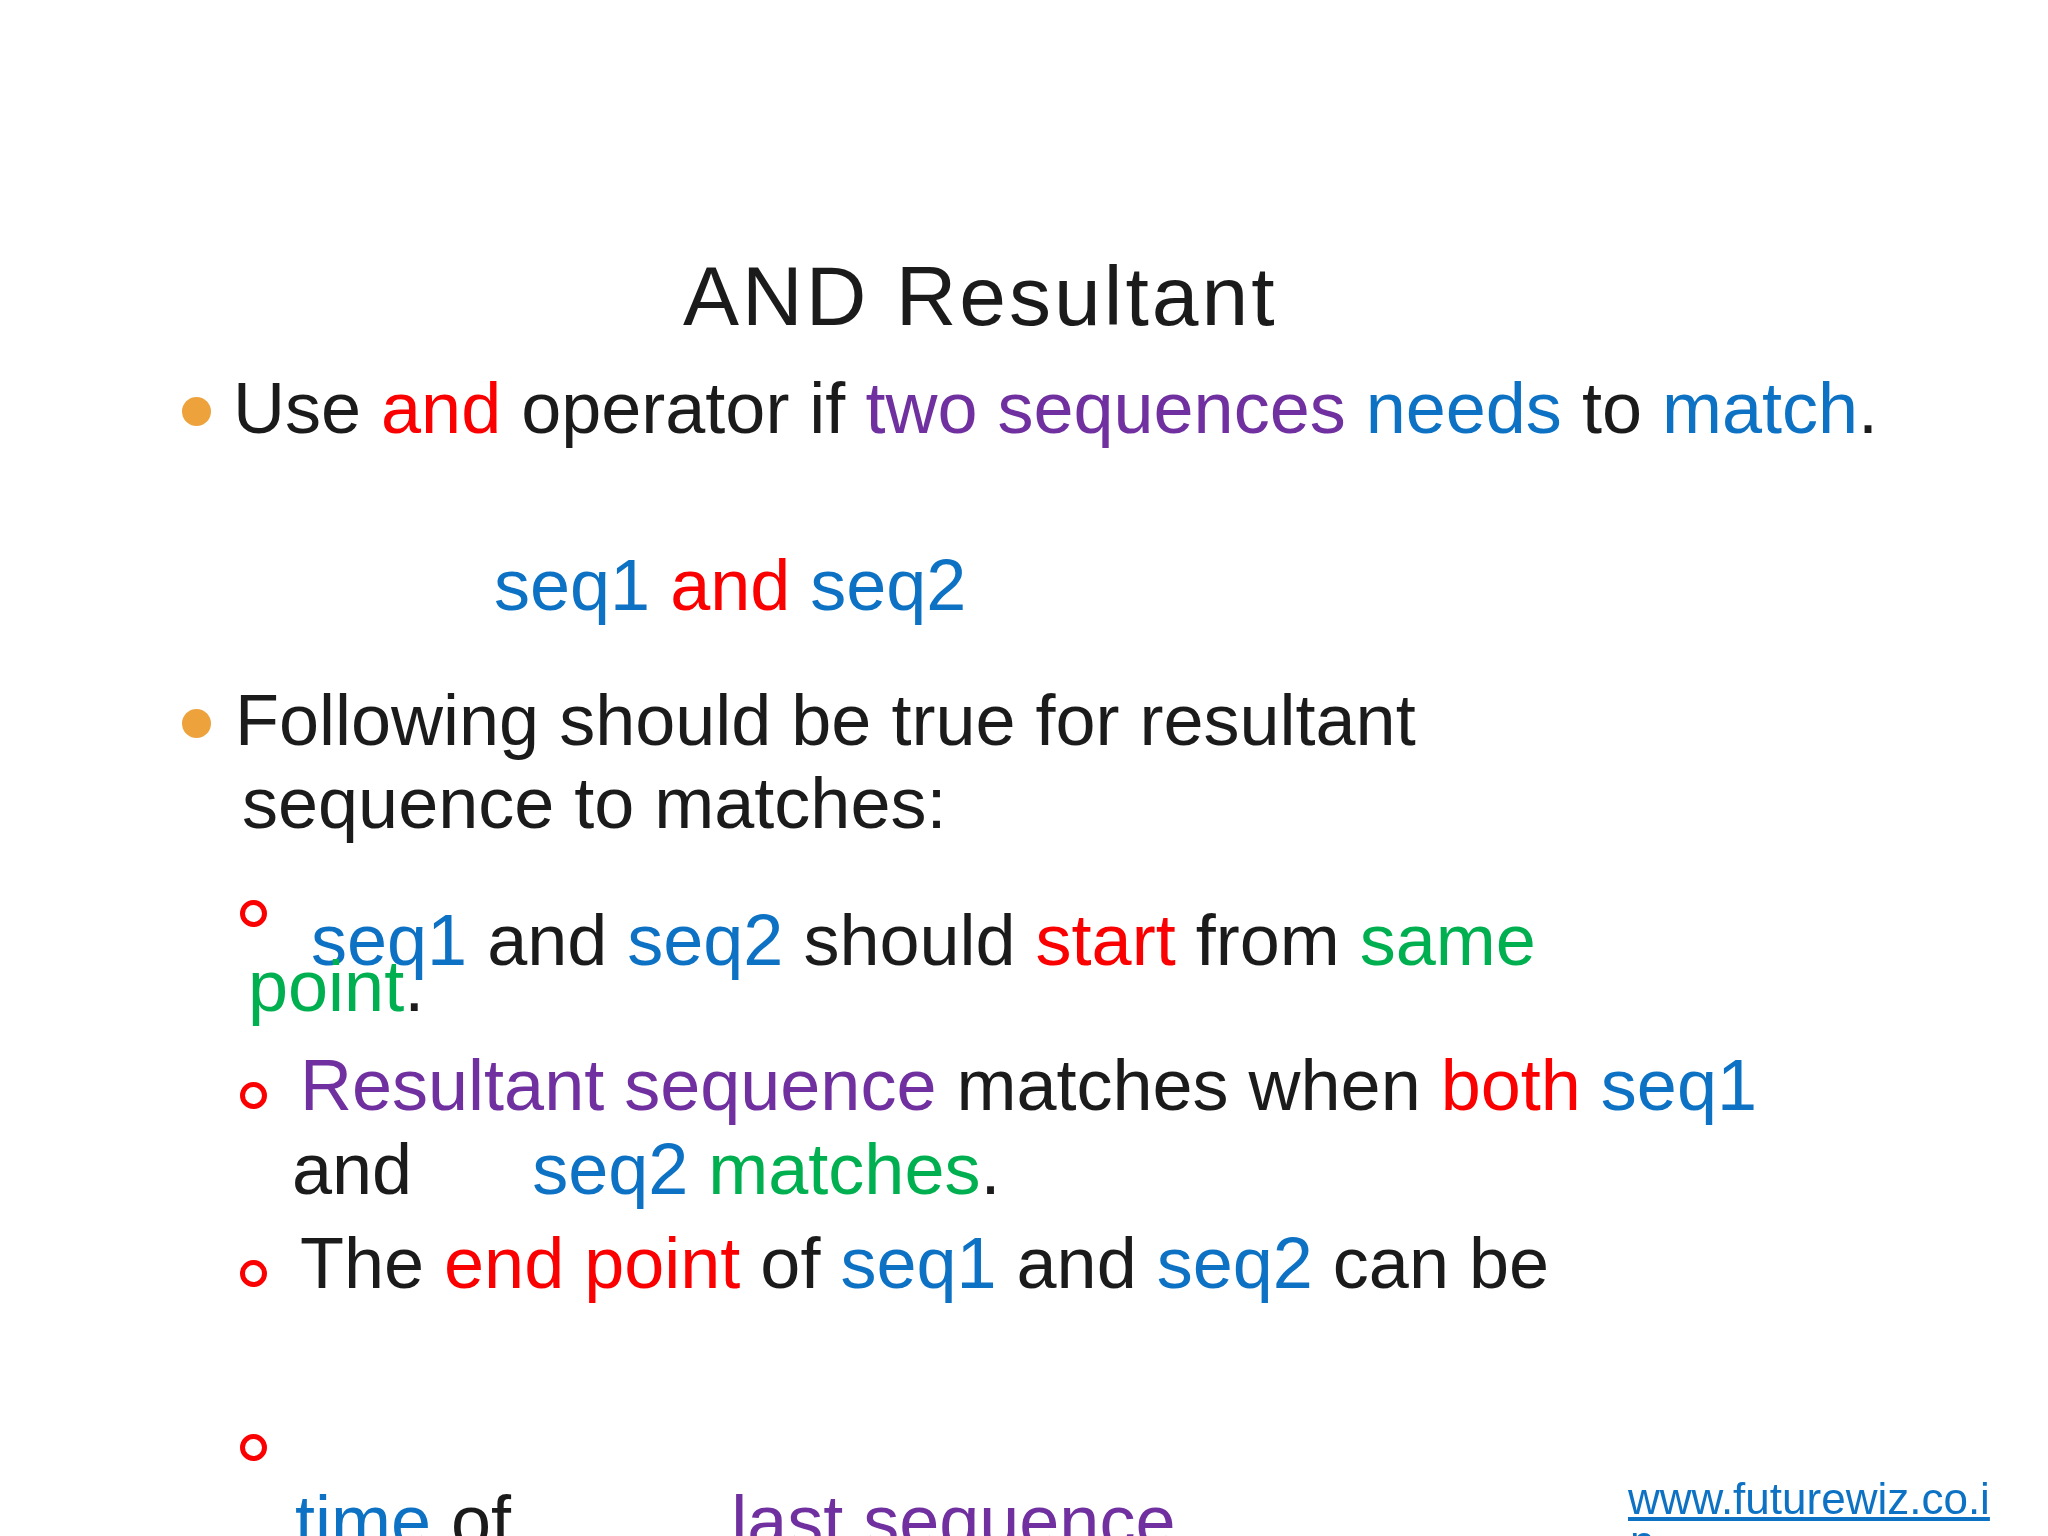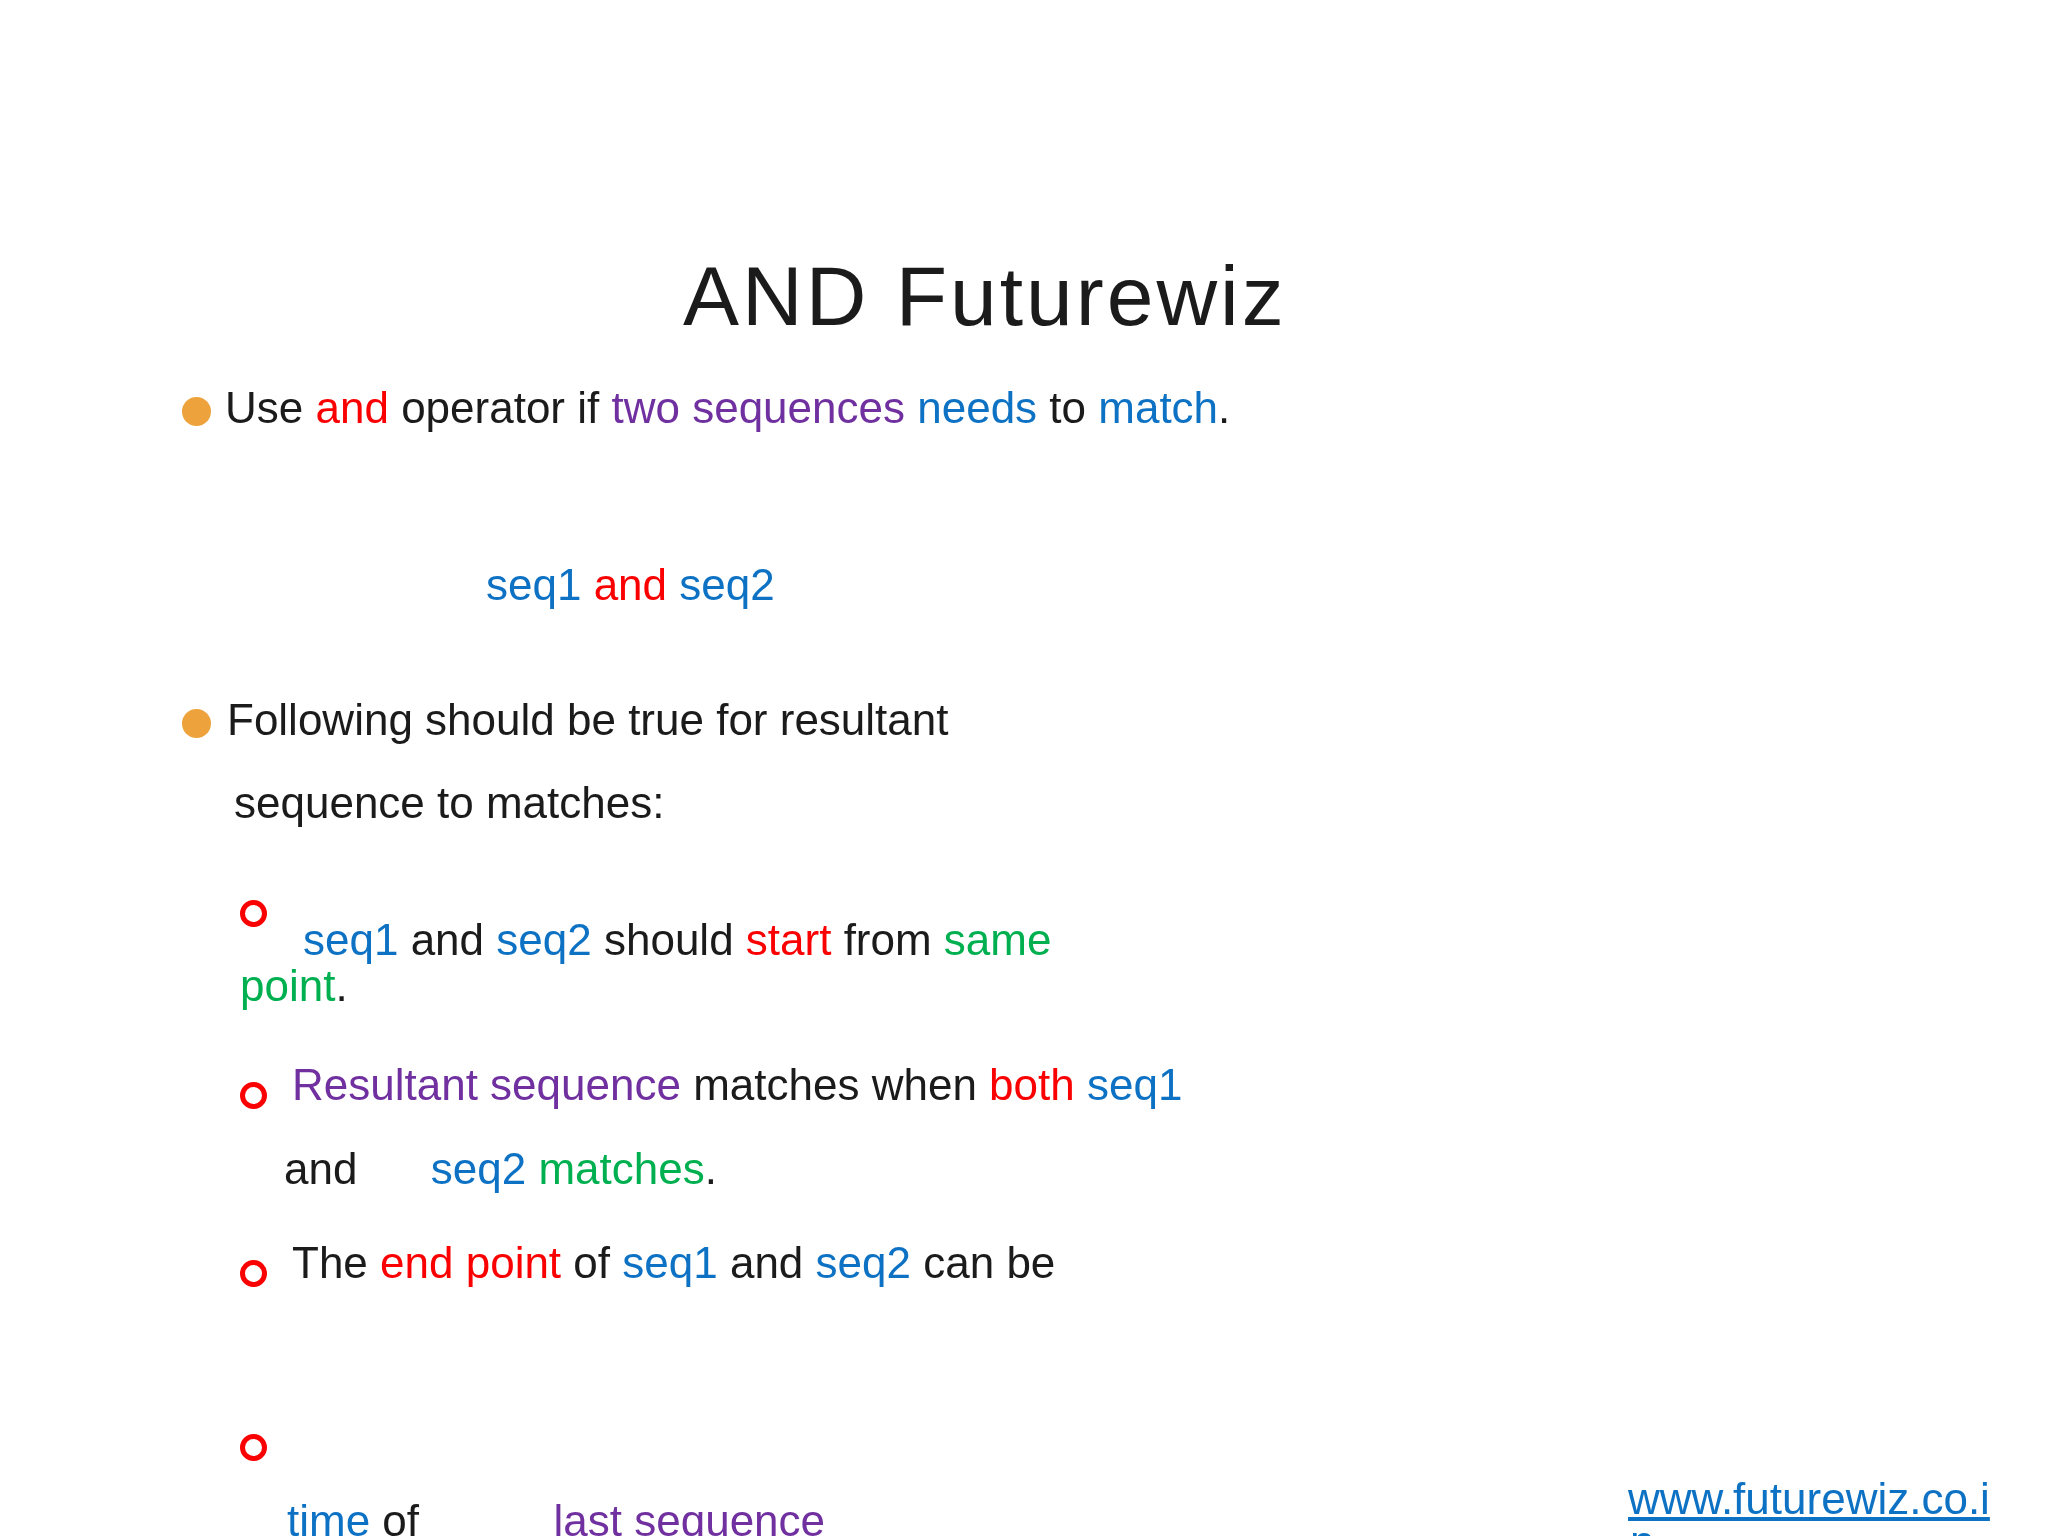--- a/index.html
+++ b/index.html
@@ -6,24 +6,25 @@
   .slide{
     position:relative;
     width:2048px;height:1536px;
     background:#ffffff;
     overflow:hidden;
     font-family:"Liberation Sans","DejaVu Sans",sans-serif;
     color:#1b1b1b;
   }
   .line{
     position:absolute;
-    font-size:44px;
+    font-size:72px;
     line-height:76px;
     white-space:pre;
     z-index:2;
+    margin-left:8px;
   }
   .title{
     position:absolute;
     top:195px;left:683px;
     font-size:84px;
     font-weight:300;
     letter-spacing:3px;
     line-height:90px;
     color:#1b1b1b;
     white-space:pre;
@@ -87,21 +88,21 @@
   .ring-sb1{top:900px;left:240px;}
   .ring-sb2{top:1082px;left:240px;}
   .ring-sb3{top:1260px;left:240px;}
   .ring-sb4{top:1434px;left:240px;}
 </style>
 </head>
 <body>
 
 <div class="slide">
 
-  <h1 class="title">AND Futurewiz</h1>
+  <h1 class="title">AND Resultant</h1>
 
   <span class="dot dot-b1"></span>
   <div class="line pos-b1"><span data-c="black">Use </span><span data-c="red">and</span><span data-c="black"> operator if </span><span data-c="purple">two sequences</span><span data-c="blue"> needs</span><span data-c="black"> to </span><span data-c="blue">match</span><span data-c="black">.</span></div>
 
   <div class="line pos-seq"><span data-c="blue">seq1 </span><span data-c="red">and</span><span data-c="blue"> seq2</span></div>
 
   <span class="dot dot-b2"></span>
   <div class="line pos-b2l1"><span data-c="black">Following should be true for resultant</span></div>
   <div class="line pos-b2l2"><span data-c="black">sequence to matches:</span></div>
 

